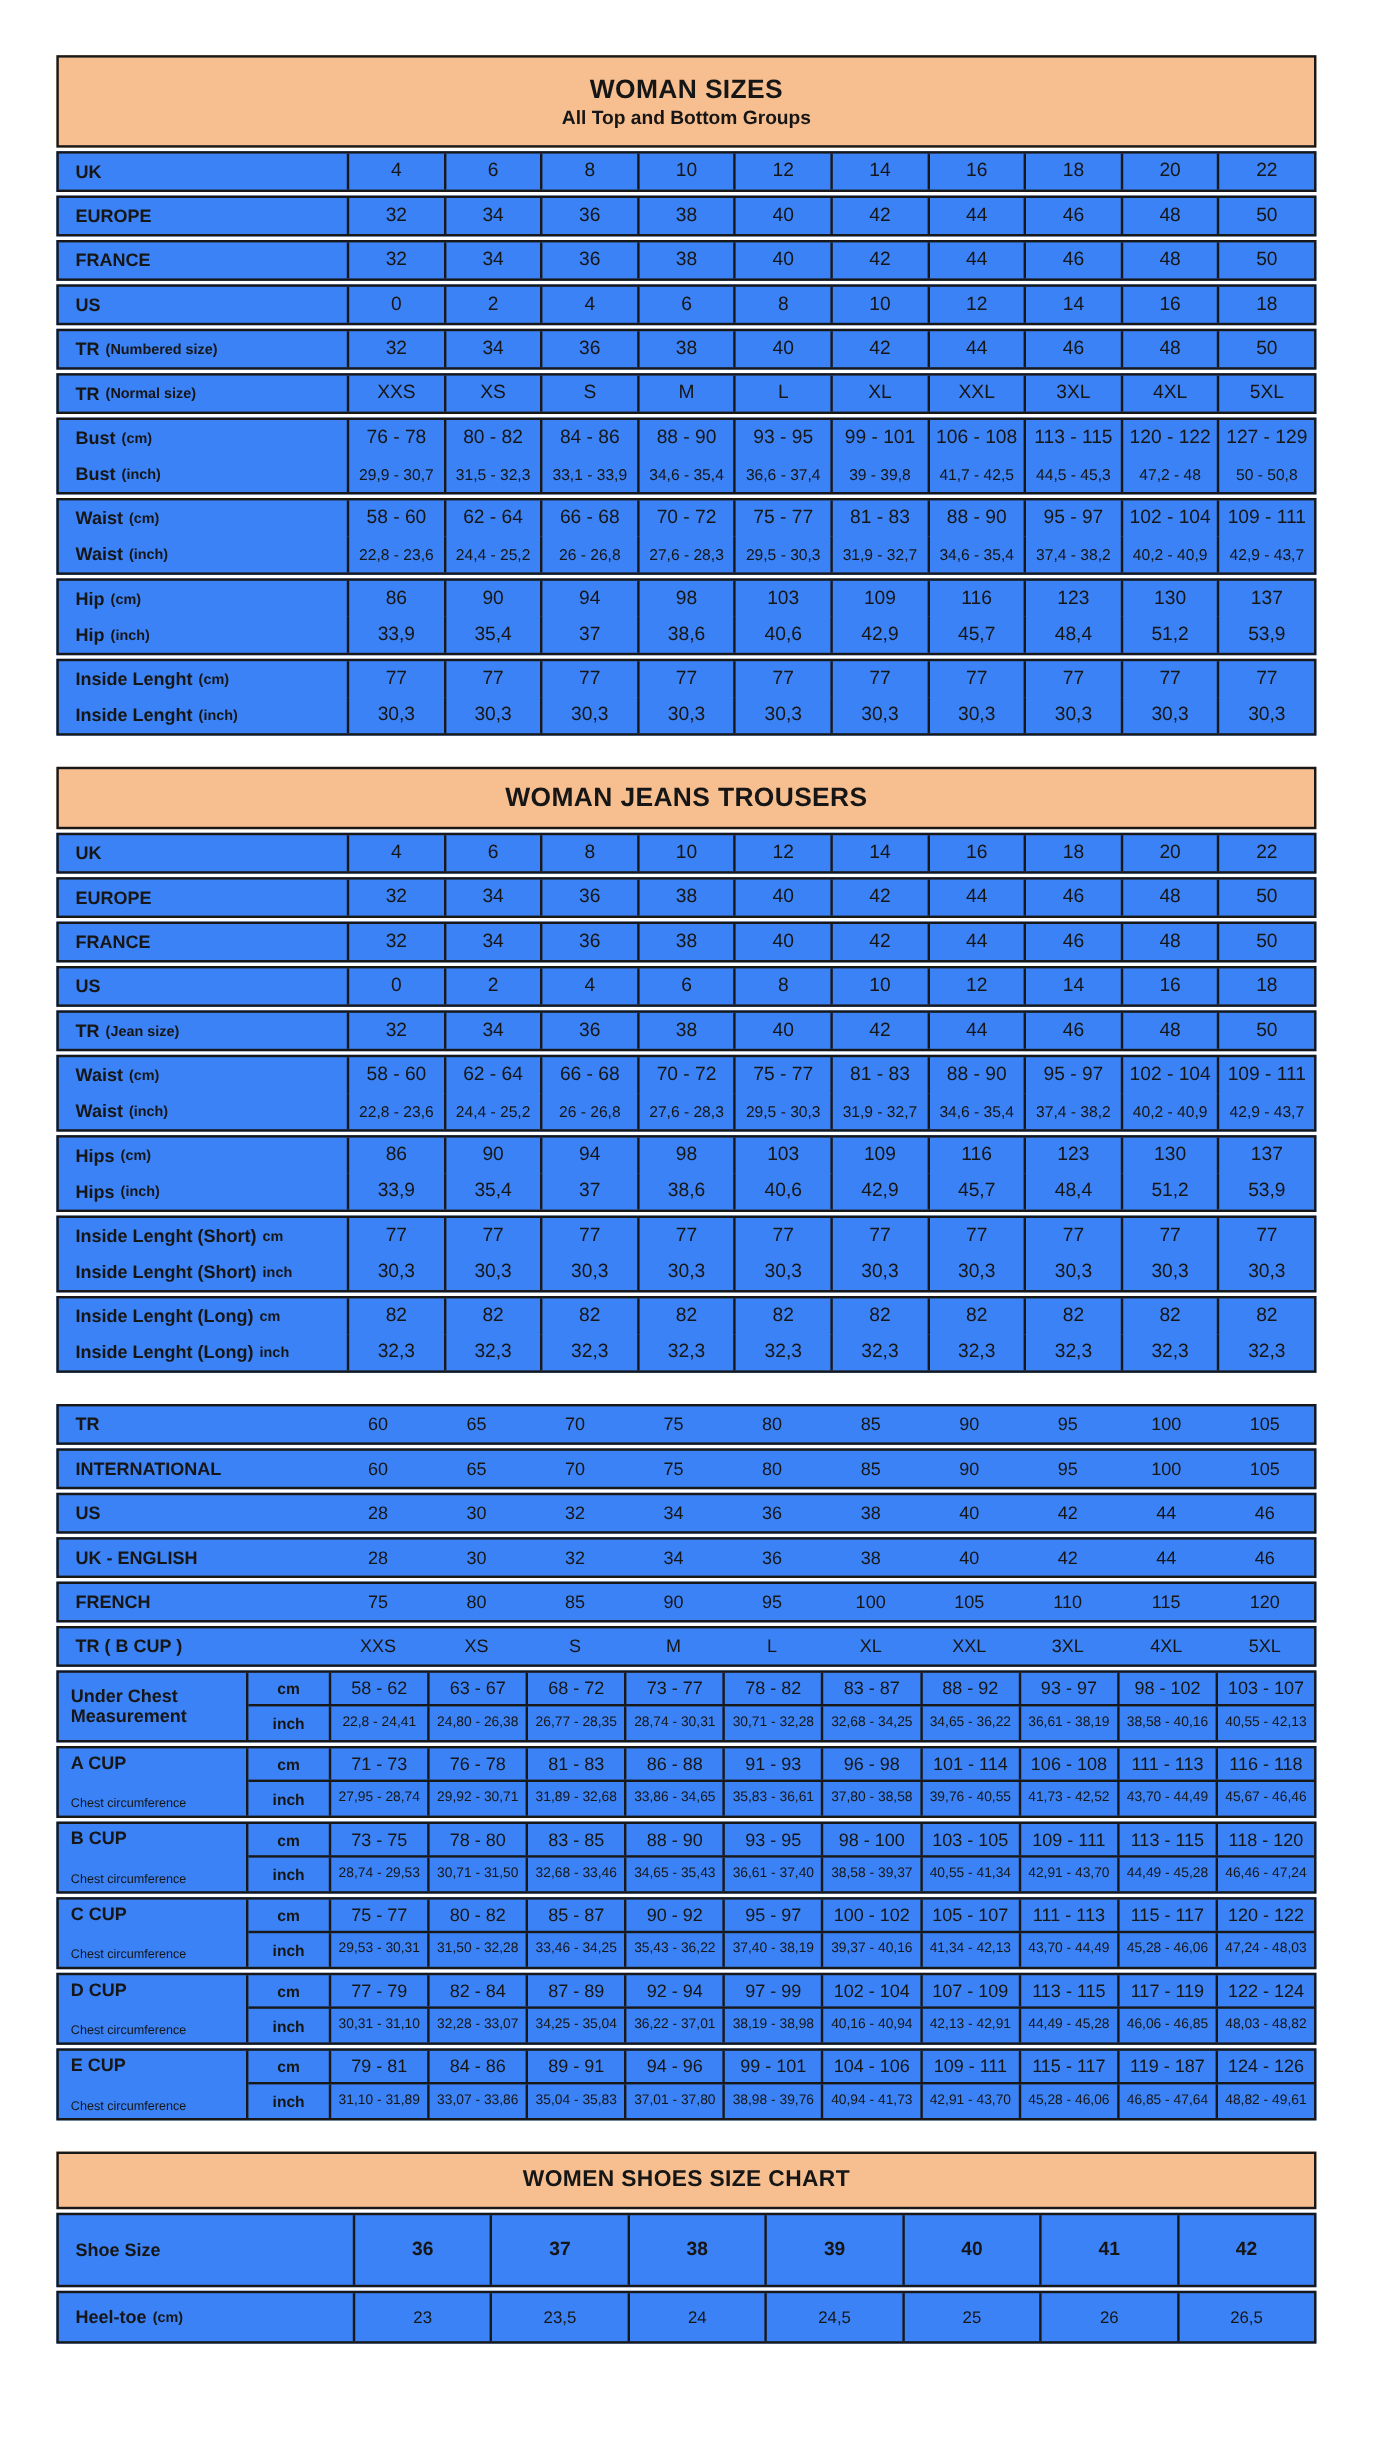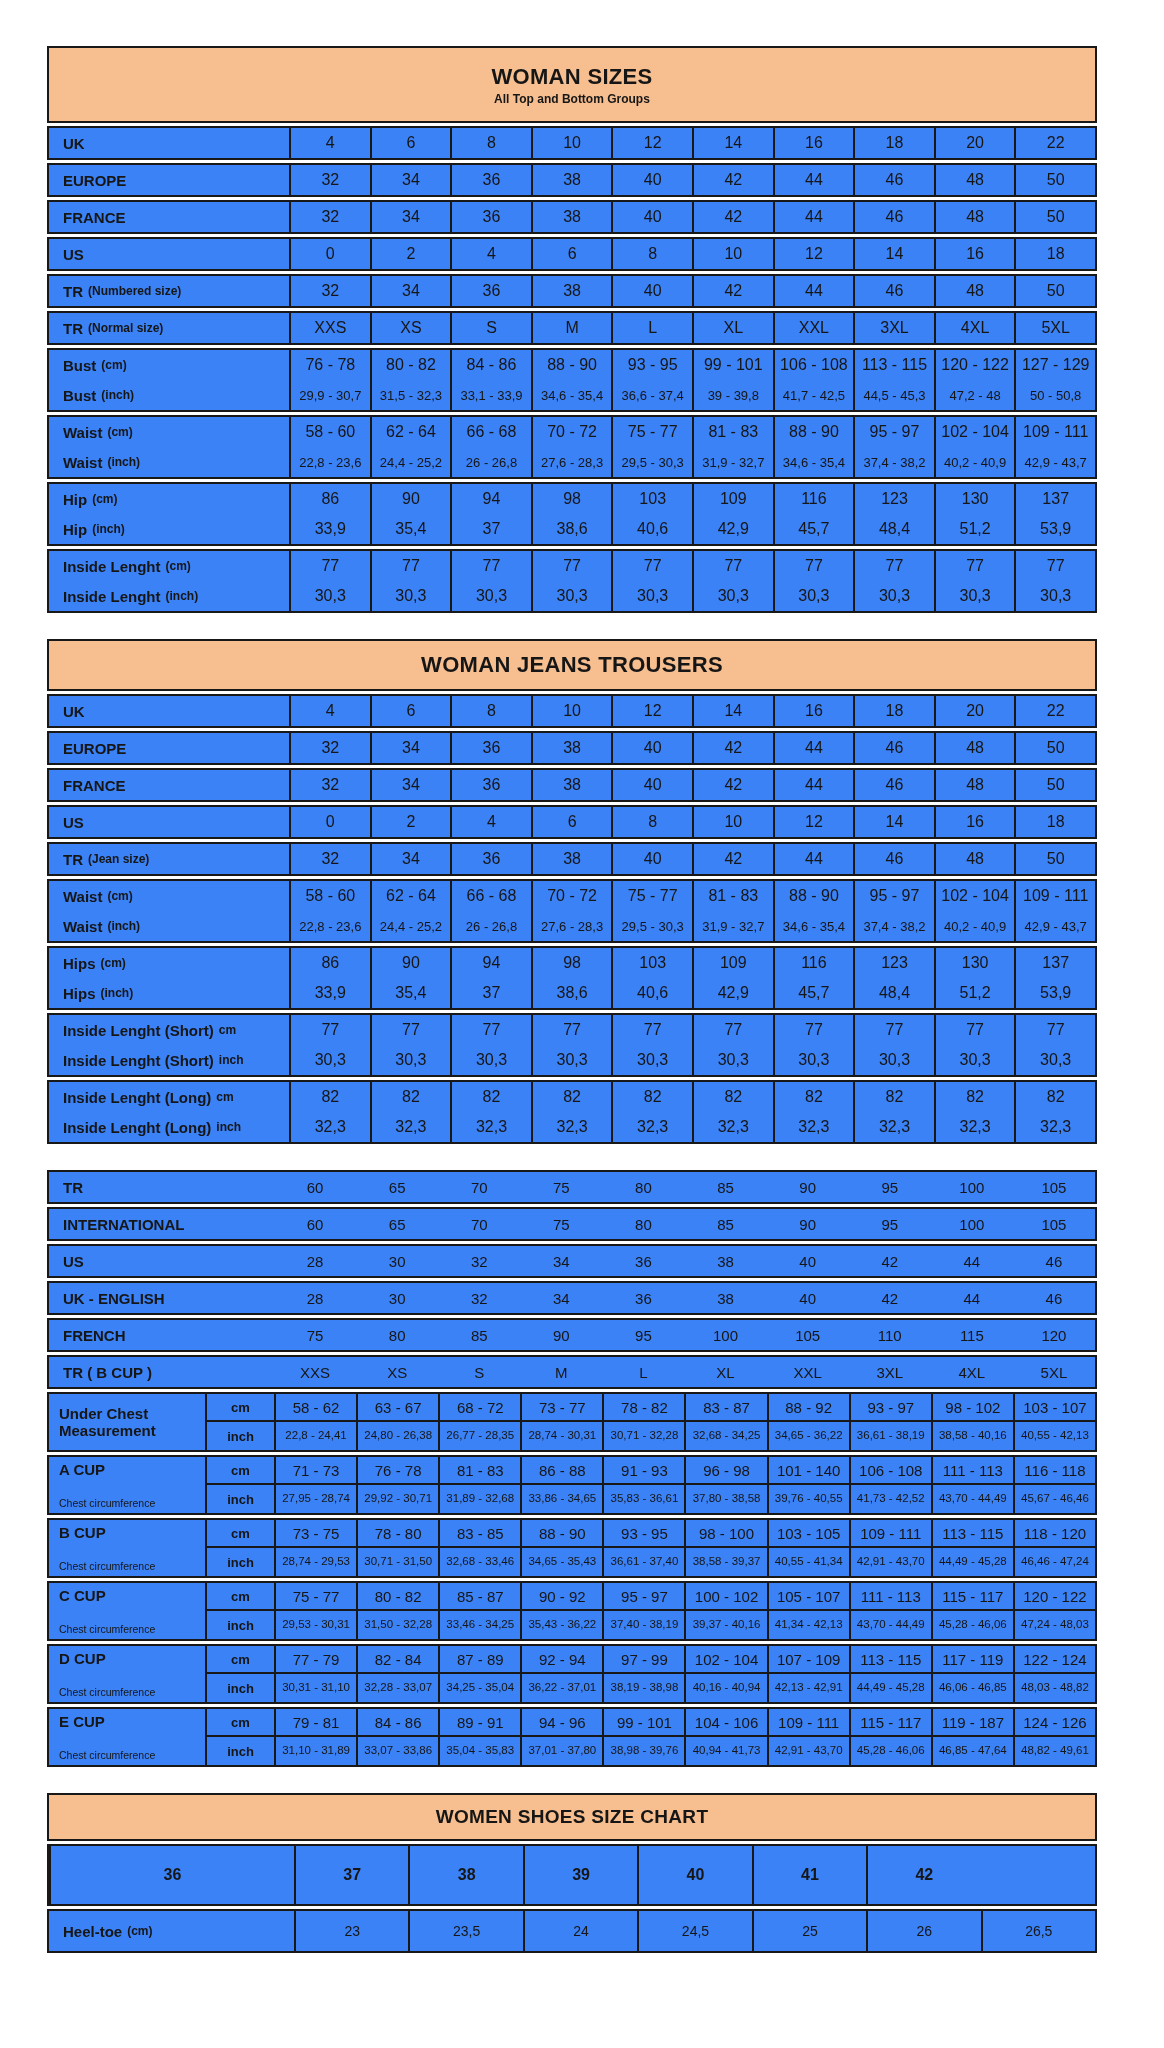--- a/index.html
+++ b/index.html
@@ -19,21 +19,21 @@
   .table-header{
     background:var(--hdr);border:2px solid var(--bd);
     display:flex;flex-direction:column;align-items:center;justify-content:center;
   }
   .h-t1{height:77px;}
   .h-t2{height:52px;}
   .h-t3{height:46px;}
   .h-t4{height:48px;}
   .table-title{font-weight:bold;font-size:22px;letter-spacing:.3px;}
   .t3 .table-title,.t4 .table-title{font-size:19px;}
-  .table-subtitle{font-weight:bold;font-size:12px;margin-top:2px;}
+  .table-subtitle{font-weight:bold;font-size:16px;margin-top:2px;}
 
   .row-box{border:2px solid var(--bd);margin-top:3px;background:#3b82f6;}
   .grid{display:grid;}
   .t1 .grid,.t2 .grid{grid-template-columns:240px repeat(10,1fr);height:30px;}
   .t4 .grid{grid-template-columns:245px repeat(7,1fr);height:40px;}
   .t4 .grid.tall{height:58px;}
 
   .cell{display:flex;align-items:center;justify-content:center;font-size:16px;line-height:1;}
   .label-cell{justify-content:flex-start;padding-left:14px;gap:5px;}
   .lbl-main{font-weight:bold;font-size:15px;white-space:nowrap;}
@@ -693,21 +693,21 @@
           </div>
           <div class="cup-right">
             <div class="cup-row cm-row">
               <div class="cell unit-cell">cm</div>
               <div class="cell val-cell">71 - 73</div>
               <div class="cell val-cell">76 - 78</div>
               <div class="cell val-cell">81 - 83</div>
               <div class="cell val-cell">86 - 88</div>
               <div class="cell val-cell">91 - 93</div>
               <div class="cell val-cell">96 - 98</div>
-              <div class="cell val-cell">101 - 140</div>
+              <div class="cell val-cell">101 - 114</div>
               <div class="cell val-cell">106 - 108</div>
               <div class="cell val-cell">111 - 113</div>
               <div class="cell val-cell">116 - 118</div>
             </div>
             <div class="cup-row inch-row">
               <div class="cell unit-cell">inch</div>
               <div class="cell val-cell">27,95 - 28,74</div>
               <div class="cell val-cell">29,92 - 30,71</div>
               <div class="cell val-cell">31,89 - 32,68</div>
               <div class="cell val-cell">33,86 - 34,65</div>
@@ -859,20 +859,23 @@
       </div>
   </section>
 
   <section class="size-table t4">
     <header class="table-header h-t4">
       <div class="table-title">WOMEN SHOES SIZE CHART</div>
     </header>
     <div class="table-body">
         <div class="row-box">
           <div class="grid tall boldvals">
+            <div class="cell label-cell">
+              <div class="lbl-main">Shoe Size</div>
+            </div>
             <div class="cell val-cell">36</div>
             <div class="cell val-cell">37</div>
             <div class="cell val-cell">38</div>
             <div class="cell val-cell">39</div>
             <div class="cell val-cell">40</div>
             <div class="cell val-cell">41</div>
             <div class="cell val-cell">42</div>
           </div>
         </div>
         <div class="row-box">

